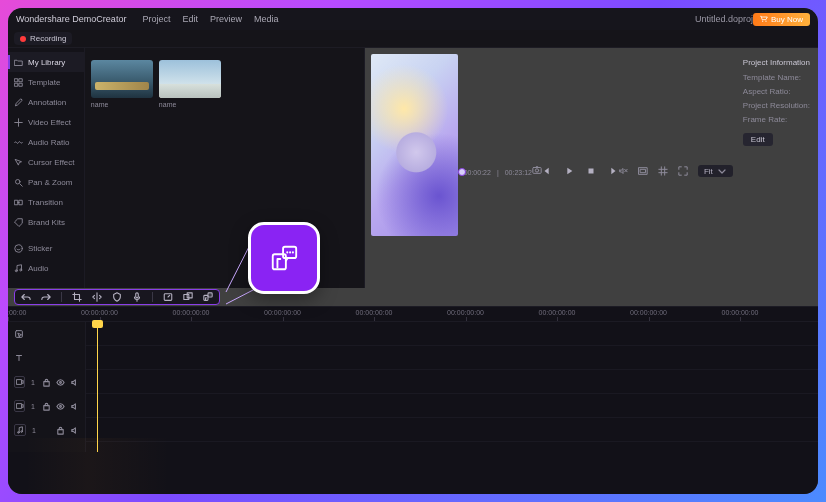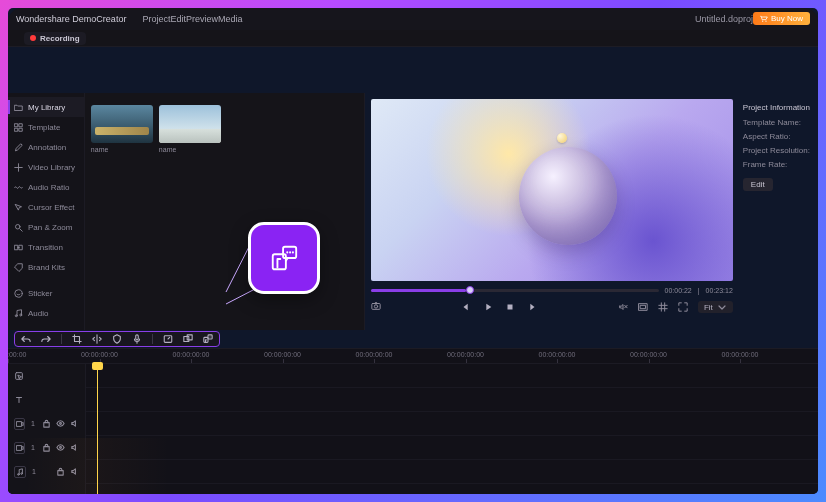--- a/index.html
+++ b/index.html
@@ -2,39 +2,39 @@
 <html><head>
 <meta charset="utf-8">
 <style>
   * { box-sizing: border-box; margin: 0; padding: 0; }
   html, body { width: 826px; height: 502px; overflow: hidden; font-family: -apple-system, "Segoe UI", Arial, sans-serif; }
   body {
     background: linear-gradient(135deg, #e64bd8 0%, #b84bff 25%, #7b4bff 50%, #4b8bff 100%);
     padding: 8px;
   }
   .app {
-    width: 810px; height: 486px; background:#0f172a; border-radius: 5px;
+    width: 810px; height: 486px; background:#404040; border-radius: 14px;
     display:flex; flex-direction:column; position:relative; overflow:hidden;
   }
   
   .titlebar { height:22px; display:flex; align-items:center; color:#a9a7b3; font-size:9px; padding:0 8px; background:#16151c; border-top-left-radius:14px; border-top-right-radius:14px; }
   .titlebar .brand { color:#cfccd8; font-size:9px; }
-  .titlebar .menu { display:flex; margin-left:16px; }
+  .titlebar .menu { display:flex; gap:12px; margin-left:16px; }
   .titlebar .menu span { cursor:default; }
   .titlebar .proj { flex:1; text-align:right; color:#9a97a5; }
   .titlebar .buy {
     background:linear-gradient(90deg,#ff7a18,#ffb13d); color:#fff; font-size:8px;
     padding:2px 7px; border-radius:3px; display:flex; align-items:center; gap:3px;
   }
-  .recbar { height:18px; display:flex; align-items:center; padding:0 16px; background:#151419; border-bottom:1px solid #1d1c24;font-weight:bold; }
+  .recbar { height:18px; display:flex; align-items:center; padding:0 6px; background:#151419; border-bottom:1px solid #1d1c24; }
   .recbar .pill { display:flex; align-items:center; gap:4px; background:#1c1b24; border-radius:4px; padding:2px 6px; color:#c9c6d3; font-size:8px; }
   .recbar .dot { width:6px;height:6px;background:#ff3b3b;border-radius:50%; }
 
   
-  .upper { display:flex; height:240px;margin-top:46px; }
+  .upper { display:flex; height:240px; }
   .sidebar { width:78px; background:#141319; border-right:1px solid #1c1b24; padding-top:4px; }
   .side-item { display:flex; align-items:center; gap:5px; height:20px; padding:0 6px; color:#8d8a99; font-size:8px; white-space:nowrap; }
   .side-item.active { color:#d9d6e3; background:#1c1b24; position:relative; }
   .side-item.active::before { content:""; position:absolute; left:0; top:3px; bottom:3px; width:2px; background:#8a3ee8; }
   .side-item .ic { width:9px;height:9px; display:inline-flex; }
   .side-sep { height:6px; }
 
   .library { width:284px; background:#151419; padding:4px 6px; border-right:1px solid #1c1b24; display:flex; flex-direction:column; }
   .lib-top { display:flex; align-items:center; gap:6px; }
   .chip { background:#7a2be0; color:#fff; font-size:8px; padding:2px 8px; border-radius:4px; }
@@ -45,21 +45,21 @@
   .thumbs { display:flex; gap:6px; margin-top:8px; }
   .thumb { width:62px; }
   .thumb .img { width:62px; height:38px; border-radius:3px; position:relative; overflow:hidden; }
   .t1 { background:linear-gradient(180deg,#5b87a0 0%, #3b5c6f 55%, #1f3340 100%); }
   .t1::after { content:""; position:absolute; left:4px; right:4px; bottom:8px; height:8px; background:linear-gradient(90deg,#cbb36a,#a0854a); border-radius:2px; }
   .t2 { background:linear-gradient(180deg,#9dc1db 0%, #cde0ea 60%, #f0e9dc 100%); }
   .t2::after { content:""; position:absolute; left:0; right:0; bottom:0; height:14px; background:linear-gradient(180deg,#d7e0dc,#b9c2be); }
   .thumb .cap { color:#8d8a99; font-size:7px; margin-top:3px; }
 
   .preview-pane { flex:1; display:flex; gap:8px; padding:6px 6px 4px 6px; }
-  .previewcol { width:362px; display:flex; flex-direction:column; }
+  .previewcol { width:362px; display:flex; }
   .preview {
     width:362px; height:182px; border-radius:2px; position:relative; overflow:hidden;
     background:
       radial-gradient(circle at 52% 54%, #d1c8ec 0%, #b8aee0 18%, rgba(184,174,224,0) 19%),
       radial-gradient(circle at 38% 30%, #ffe8a8 0%, rgba(255,232,168,0) 32%),
       radial-gradient(circle at 78% 78%, #6a54d0 0%, rgba(106,84,208,0) 40%),
       linear-gradient(135deg,#dfe9f6 0%, #c9d3f2 30%, #b9a8ef 60%, #a08be8 100%);
   }
   .preview .ball {
     position:absolute; left:148px; top:48px; width:98px; height:98px; border-radius:50%;
@@ -185,21 +185,21 @@
             </svg>
           </span>
           <span>Annotation</span>
         </div>
       <div class="side-item">
           <span class="ic">
             <svg viewBox="0 0 12 12">
               <path class="sa" d="M6 1v10M1 6h10"></path>
             </svg>
           </span>
-          <span>Video Library</span>
+          <span>Video Effect</span>
         </div>
       <div class="side-item">
           <span class="ic">
             <svg viewBox="0 0 12 12">
               <path class="sa" d="M1 6c2-4 3 4 5 0s3 4 5 0"></path>
             </svg>
           </span>
           <span>Audio Ratio</span>
         </div>
       <div class="side-item">

